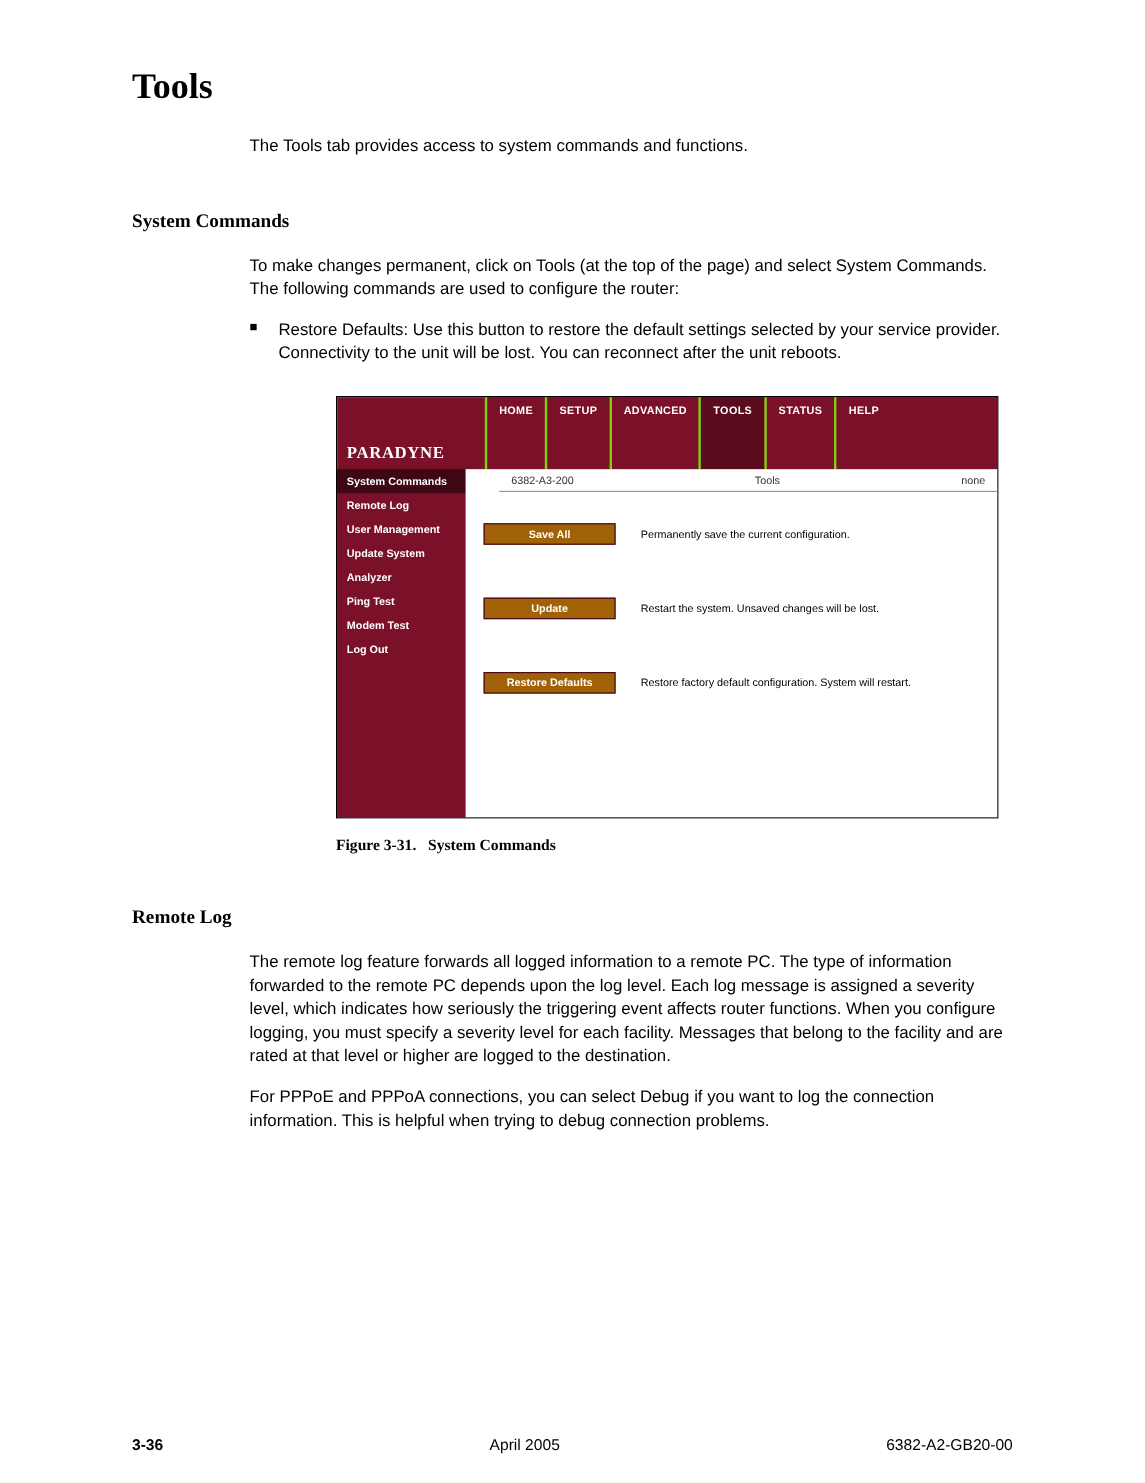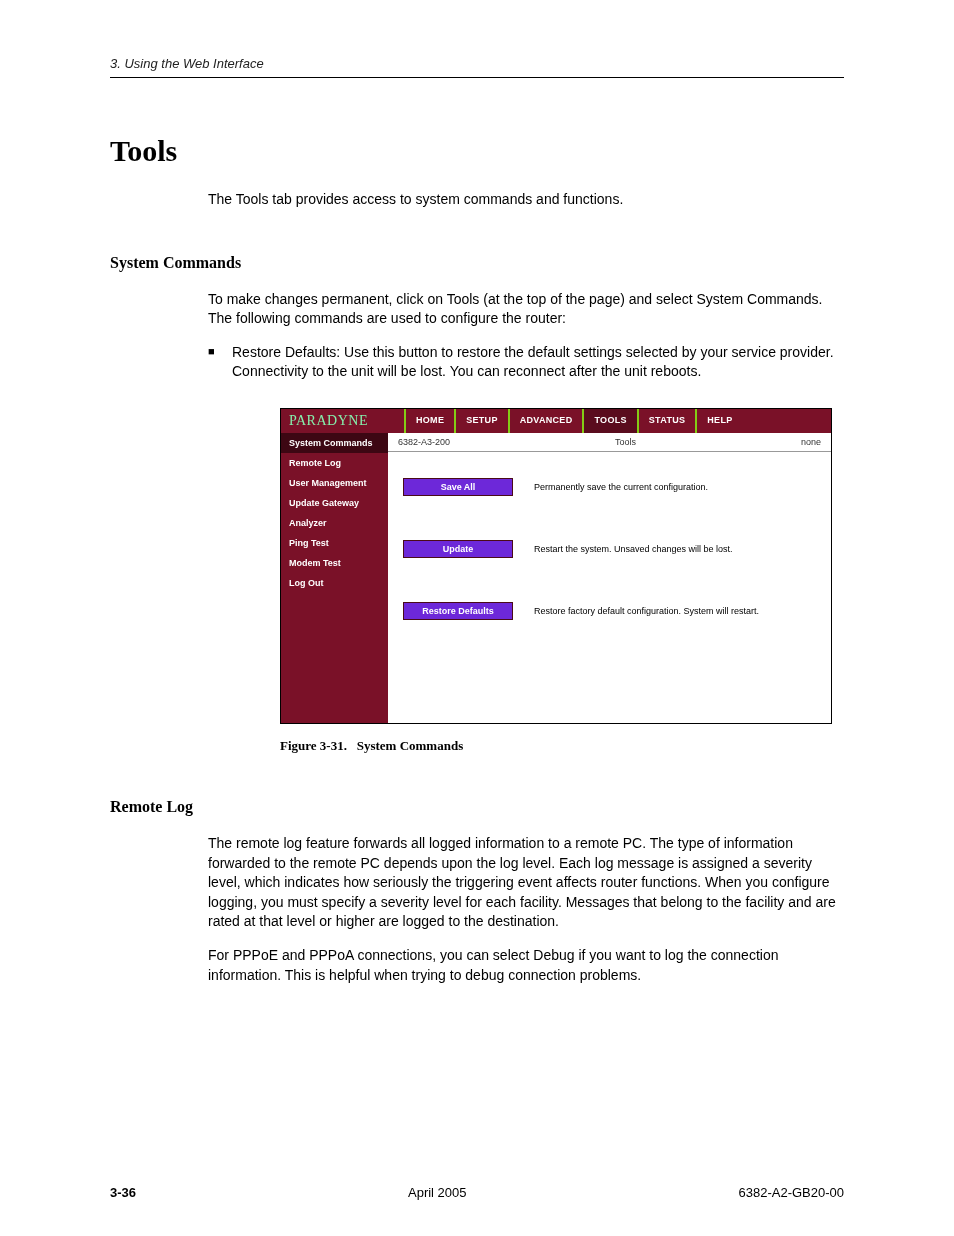--- a/index.html
+++ b/index.html
@@ -68,28 +68,29 @@
     background: #fff;
     font-size: 10px;
   }
   .fig-top {
     display: flex;
     background: #7a1128;
     align-items: stretch;
   }
   .fig-logo {
     width: 107px;
-    color: #86efac;
+    color: #ffffff;
     font-family: Georgia, serif;
     font-size: 14px;
     letter-spacing: 0.5px;
     padding: 4px 8px;
     display: flex;
     align-items: center;
-    font-weight: 400;
+    font-weight: 700;
+    margin-top: 36px;
   }
   .fig-tabs {
     display: flex;
     flex: 1;
     background: #7a1128;
   }
   .fig-tab {
     color: #fff;
     font-weight: bold;
     font-size: 9px;
@@ -124,33 +125,34 @@
     display: flex;
     flex-direction: column;
   }
   .fig-titlebar {
     display: flex;
     font-size: 9px;
     border-bottom: 1px solid #999;
     padding: 4px 10px;
     justify-content: space-between;
     color: #333;
+    margin-left: 28px;
   }
   .fig-titlebar .mid { font-weight: normal; }
   .fig-rows {
     padding: 26px 10px 20px 10px;
     display: grid;
     grid-template-columns: 120px 1fr;
     row-gap: 44px;
     column-gap: 16px;
     align-items: center;
     font-size: 9px;
   }
   .fig-btn {
-    background: #6d28d9;
+    background: #a16207;
     color: #fff;
     text-align: center;
     font-weight: bold;
     font-size: 9px;
     padding: 3px 4px;
     border: 1px solid #4a0a18;
     width: 100px;
     justify-self: center;
   }
   .fig-desc { color: #000; }
@@ -158,32 +160,31 @@
     font-family: Georgia, 'Times New Roman', serif;
     font-size: 13px;
     font-weight: bold;
     margin-top: 14px;
   }
   .caption .capn { }
   .footer {
     position: absolute;
     left: 110px;
     right: 110px;
-    bottom: 36px;
+    bottom: 25px;
     display: flex;
     justify-content: space-between;
     font-size: 13px;
   }
   .footer .pn { font-weight: bold; }
 </style>
 </head>
 <body>
 
 <div class="page">
-  <div class="running-head">3. Using the Web Interface</div>
 
   <div class="h1">Tools</div>
   <div class="body-indent">
     <p>The Tools tab provides access to system commands and functions.</p>
   </div>
 
   <div class="h2">System Commands</div>
   <div class="body-indent">
     <p>To make changes permanent, click on Tools (at the top of the page) and select System Commands. The following commands are used to configure the router:</p>
     <ul class="bullets">
@@ -202,21 +203,21 @@
           <div class="fig-tab active">TOOLS</div>
           <div class="fig-tab">STATUS</div>
           <div class="fig-tab">HELP</div>
         </div>
       </div>
       <div class="fig-body">
         <div class="fig-side">
           <div class="side-item active">System Commands</div>
           <div class="side-item">Remote Log</div>
           <div class="side-item">User Management</div>
-          <div class="side-item">Update Gateway</div>
+          <div class="side-item">Update System</div>
           <div class="side-item">Analyzer</div>
           <div class="side-item">Ping Test</div>
           <div class="side-item">Modem Test</div>
           <div class="side-item">Log Out</div>
         </div>
         <div class="fig-main">
           <div class="fig-titlebar">
             <span>6382-A3-200</span>
             <span class="mid">Tools</span>
             <span>none</span>

